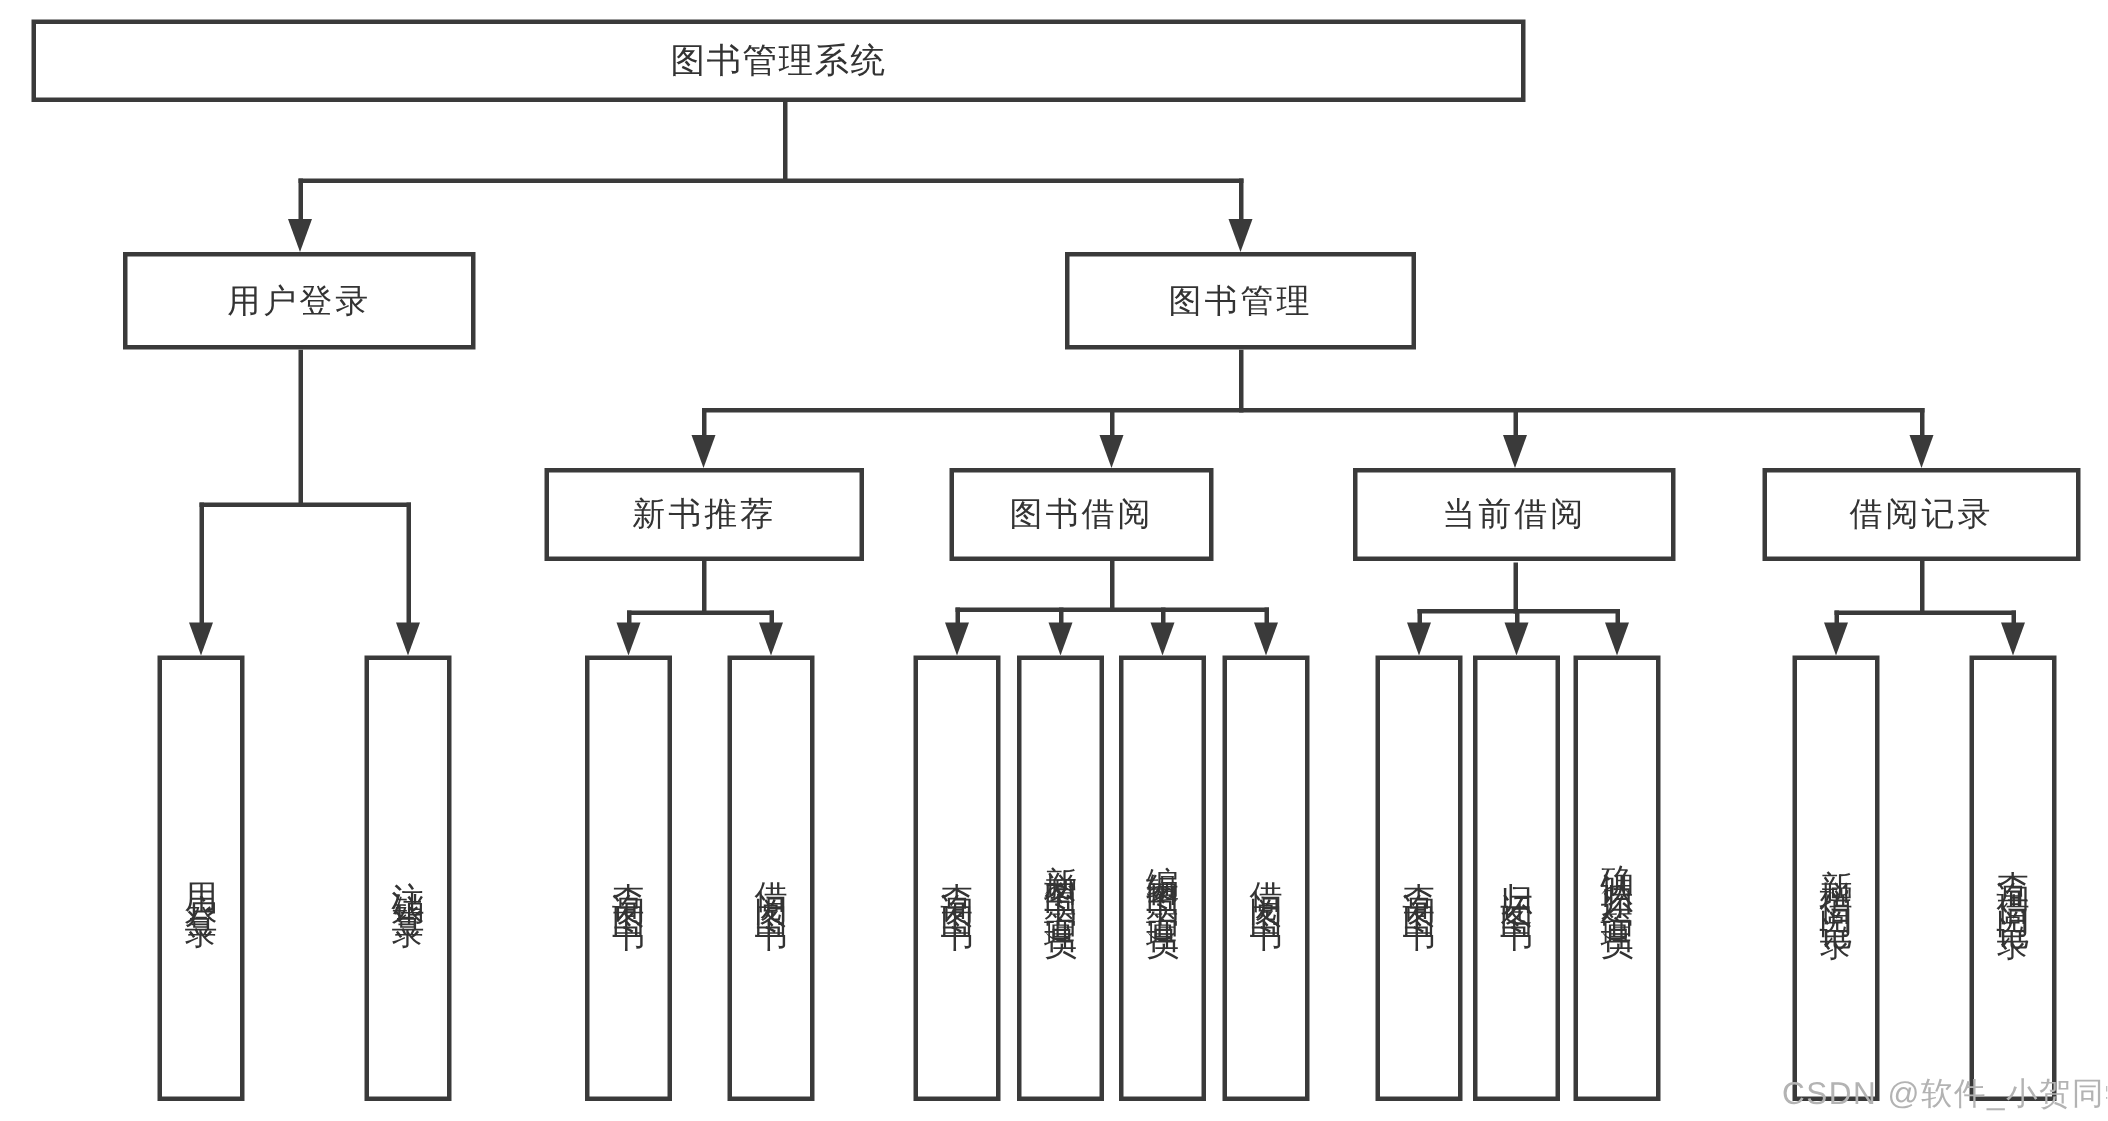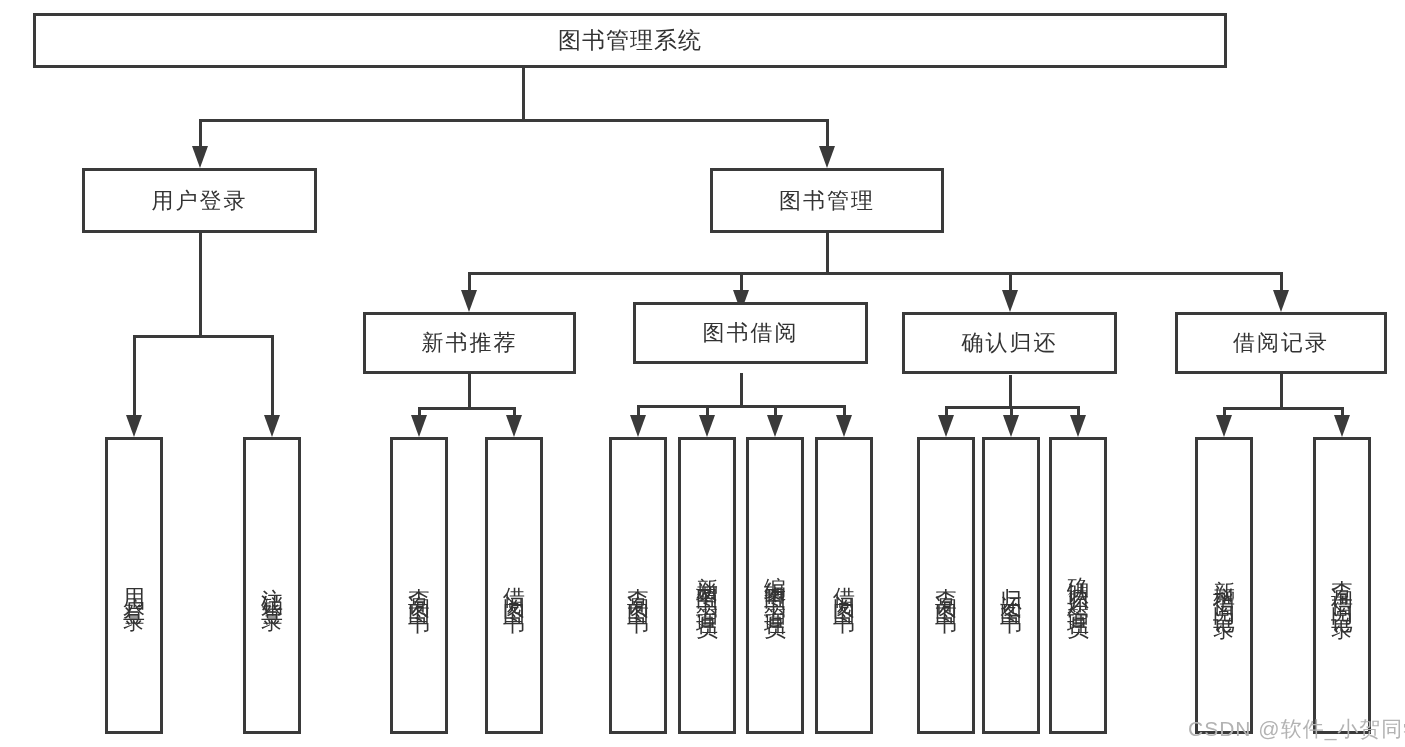--- a/index.html
+++ b/index.html
@@ -106,28 +106,28 @@
   <div class="ah" style="left:1003px;top:415px;"></div>
   <div class="ah" style="left:1070px;top:415px;"></div>
 
   <div class="vl" style="left:1280px;top:374px;height:36px;"></div>
   <div class="hl" style="left:1223px;top:407px;width:121px;"></div>
   <div class="vl" style="left:1223px;top:407px;height:12px;"></div>
   <div class="vl" style="left:1341px;top:407px;height:12px;"></div>
   <div class="ah" style="left:1216px;top:415px;"></div>
   <div class="ah" style="left:1334px;top:415px;"></div>
 
-  <div class="node h title" style="left:21px;top:13px;width:1194px;height:55px;margin-left:12px;">图书管理系统</div>
+  <div class="node h title" style="left:21px;top:13px;width:996px;height:55px;">图书管理系统</div>
 
   <div class="node h" style="left:82px;top:168px;width:235px;height:65px;">用户登录</div>
   <div class="node h" style="left:363px;top:312px;width:213px;height:62px;">新书推荐</div>
 
   <div class="node h" style="left:710px;top:168px;width:234px;height:65px;">图书管理</div>
-  <div class="node h" style="left:633px;top:302px;width:235px;height:62px;">图书借阅</div>
-  <div class="node h" style="left:902px;top:312px;width:215px;height:62px;">确认归还</div>
+  <div class="node h" style="left:633px;top:312px;width:176px;height:62px;">图书借阅</div>
+  <div class="node h" style="left:902px;top:312px;width:215px;height:62px;">当前借阅</div>
   <div class="node h" style="left:1175px;top:312px;width:212px;height:62px;">借阅记录</div>
 
   <div class="node v" style="left:105px;top:437px;width:58px;height:297px;">用户登录</div>
   <div class="node v" style="left:243px;top:437px;width:58px;height:297px;">注销登录</div>
 
   <div class="node v" style="left:390px;top:437px;width:58px;height:297px;">查询图书</div>
   <div class="node v" style="left:485px;top:437px;width:58px;height:297px;">借阅图书</div>
 
   <div class="node v" style="left:609px;top:437px;width:58px;height:297px;">查询图书</div>
   <div class="node v" style="left:678px;top:437px;width:58px;height:297px;letter-spacing:6px;">新增图书（管理员）</div>

